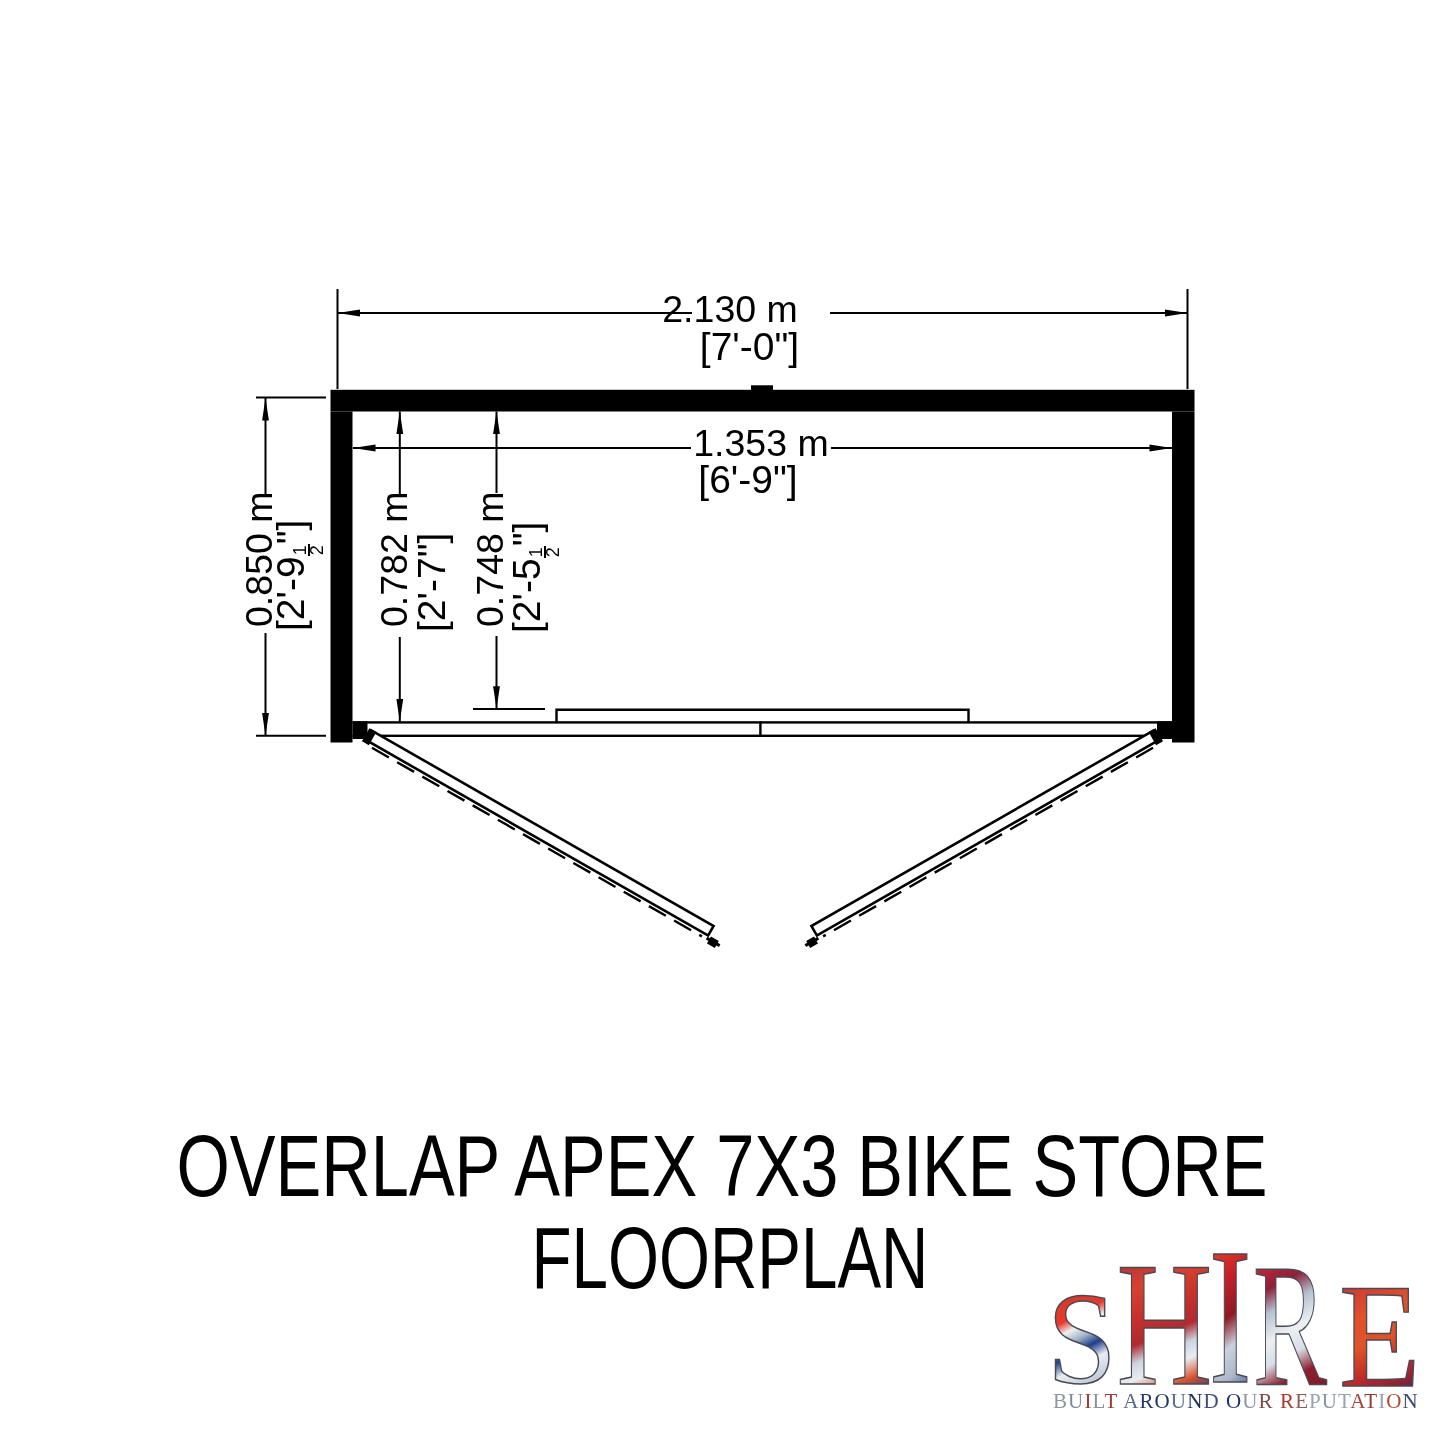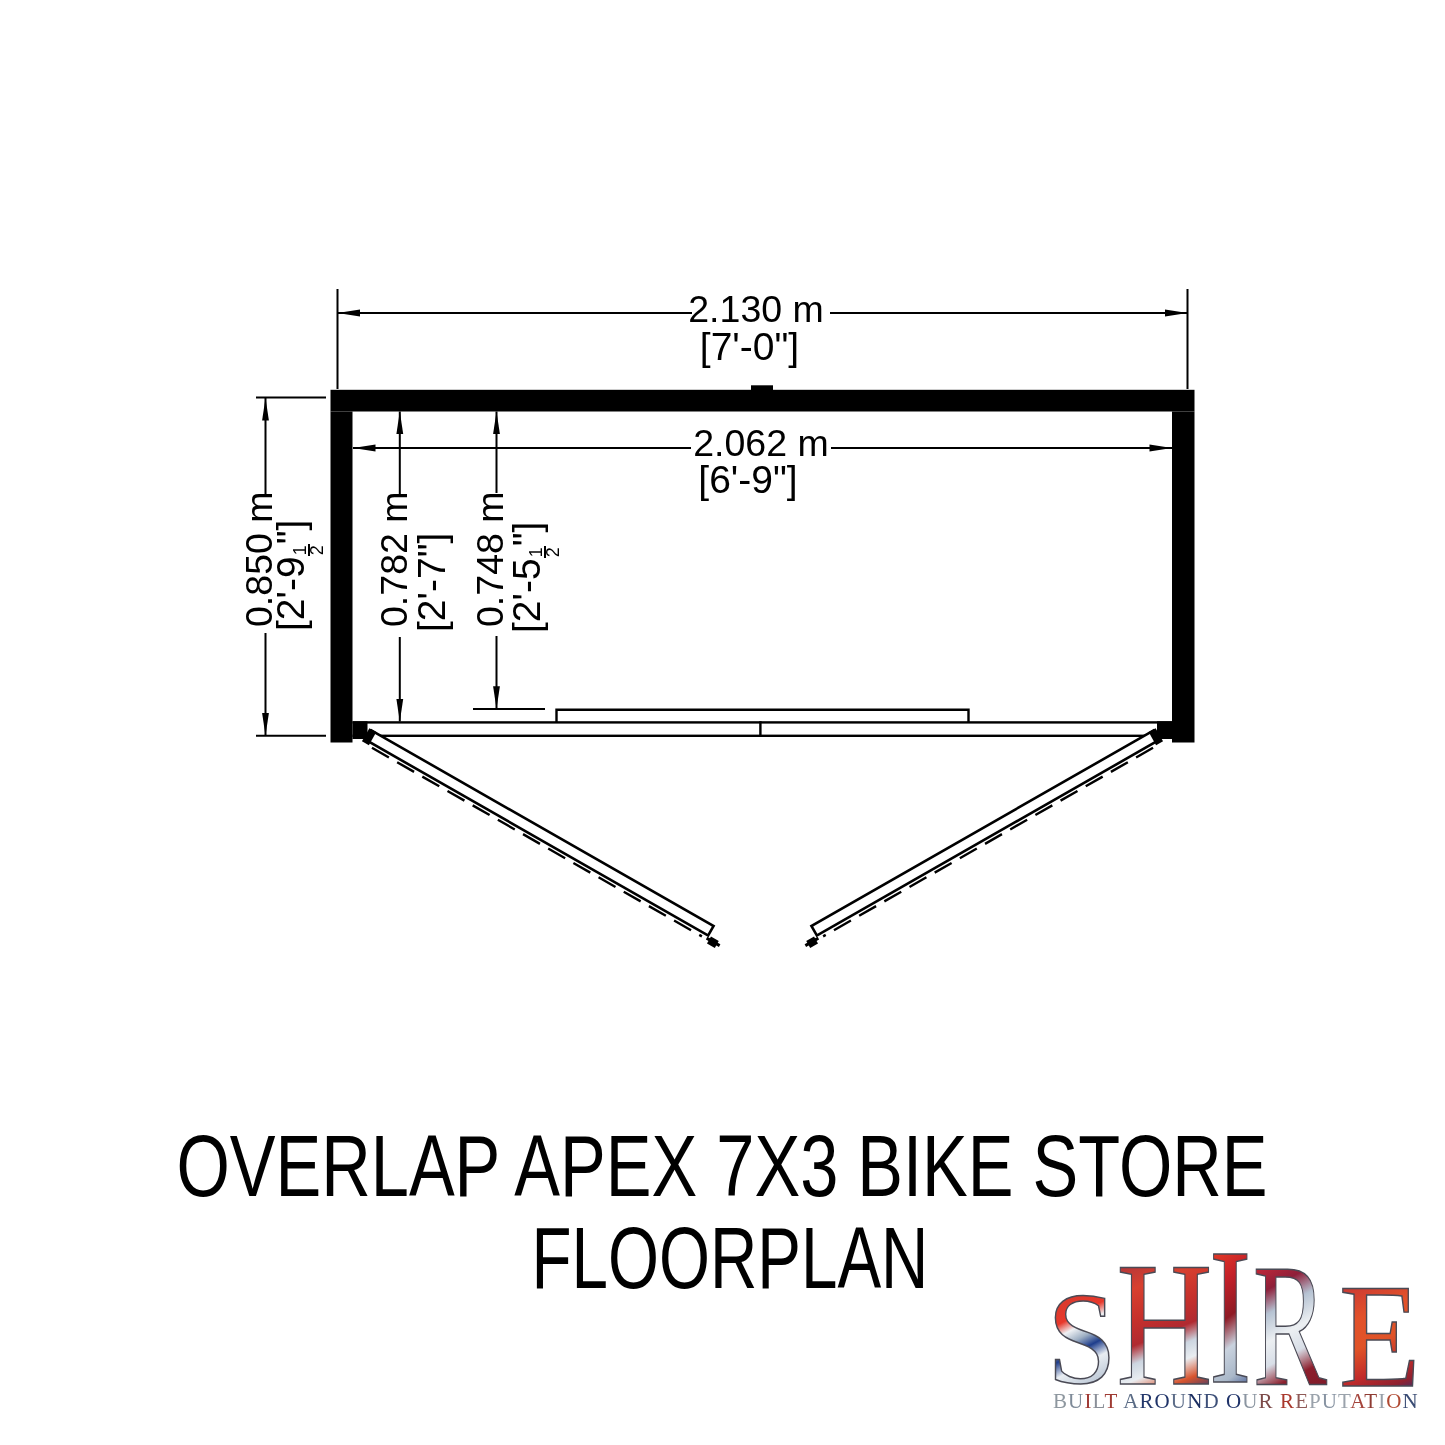--- a/index.html
+++ b/index.html
@@ -87,24 +87,24 @@
       <rect x="-3" y="-1" width="8" height="15" fill="#000"></rect>
 
       <path d="M9 14.8 H389" stroke="#000" stroke-width="2.4" stroke-dasharray="19.5 9.5"></path>
 
       <path d="M394 14 H409" stroke="#000" stroke-width="3"></path>
       <rect x="397" y="10.5" width="9" height="8" fill="#000"></rect>
     </g>
   </g>
 </svg>
 
-<div class="t dm ctr" style="left:756px;top:288px;">2.130 m</div>
+<div class="t dm ctr" style="left:730px;top:288px;">2.130 m</div>
 <div class="t di ctr" style="left:749.5px;top:325px;">[7'-0"]</div>
 
-<div class="t dm ctr" style="left:760.9px;top:421.7px;">2.062 m</div>
+<div class="t dm ctr" style="left:760.9px;top:421.7px;">1.353 m</div>
 <div class="t di ctr" style="left:748px;top:458.2px;">[6'-9"]</div>
 
 <div class="t vl vm" style="left:240.9px;top:627px;">0.850 m</div>
 
 <div class="t vl vi" style="left:271px;top:631px;">[2'-9<span class="fr">
       <span>1</span>
       <span class="fb">2</span>
     </span>"]</div>
 
 <div class="t vl vm" style="left:376.4px;top:627px;">0.782 m</div>

